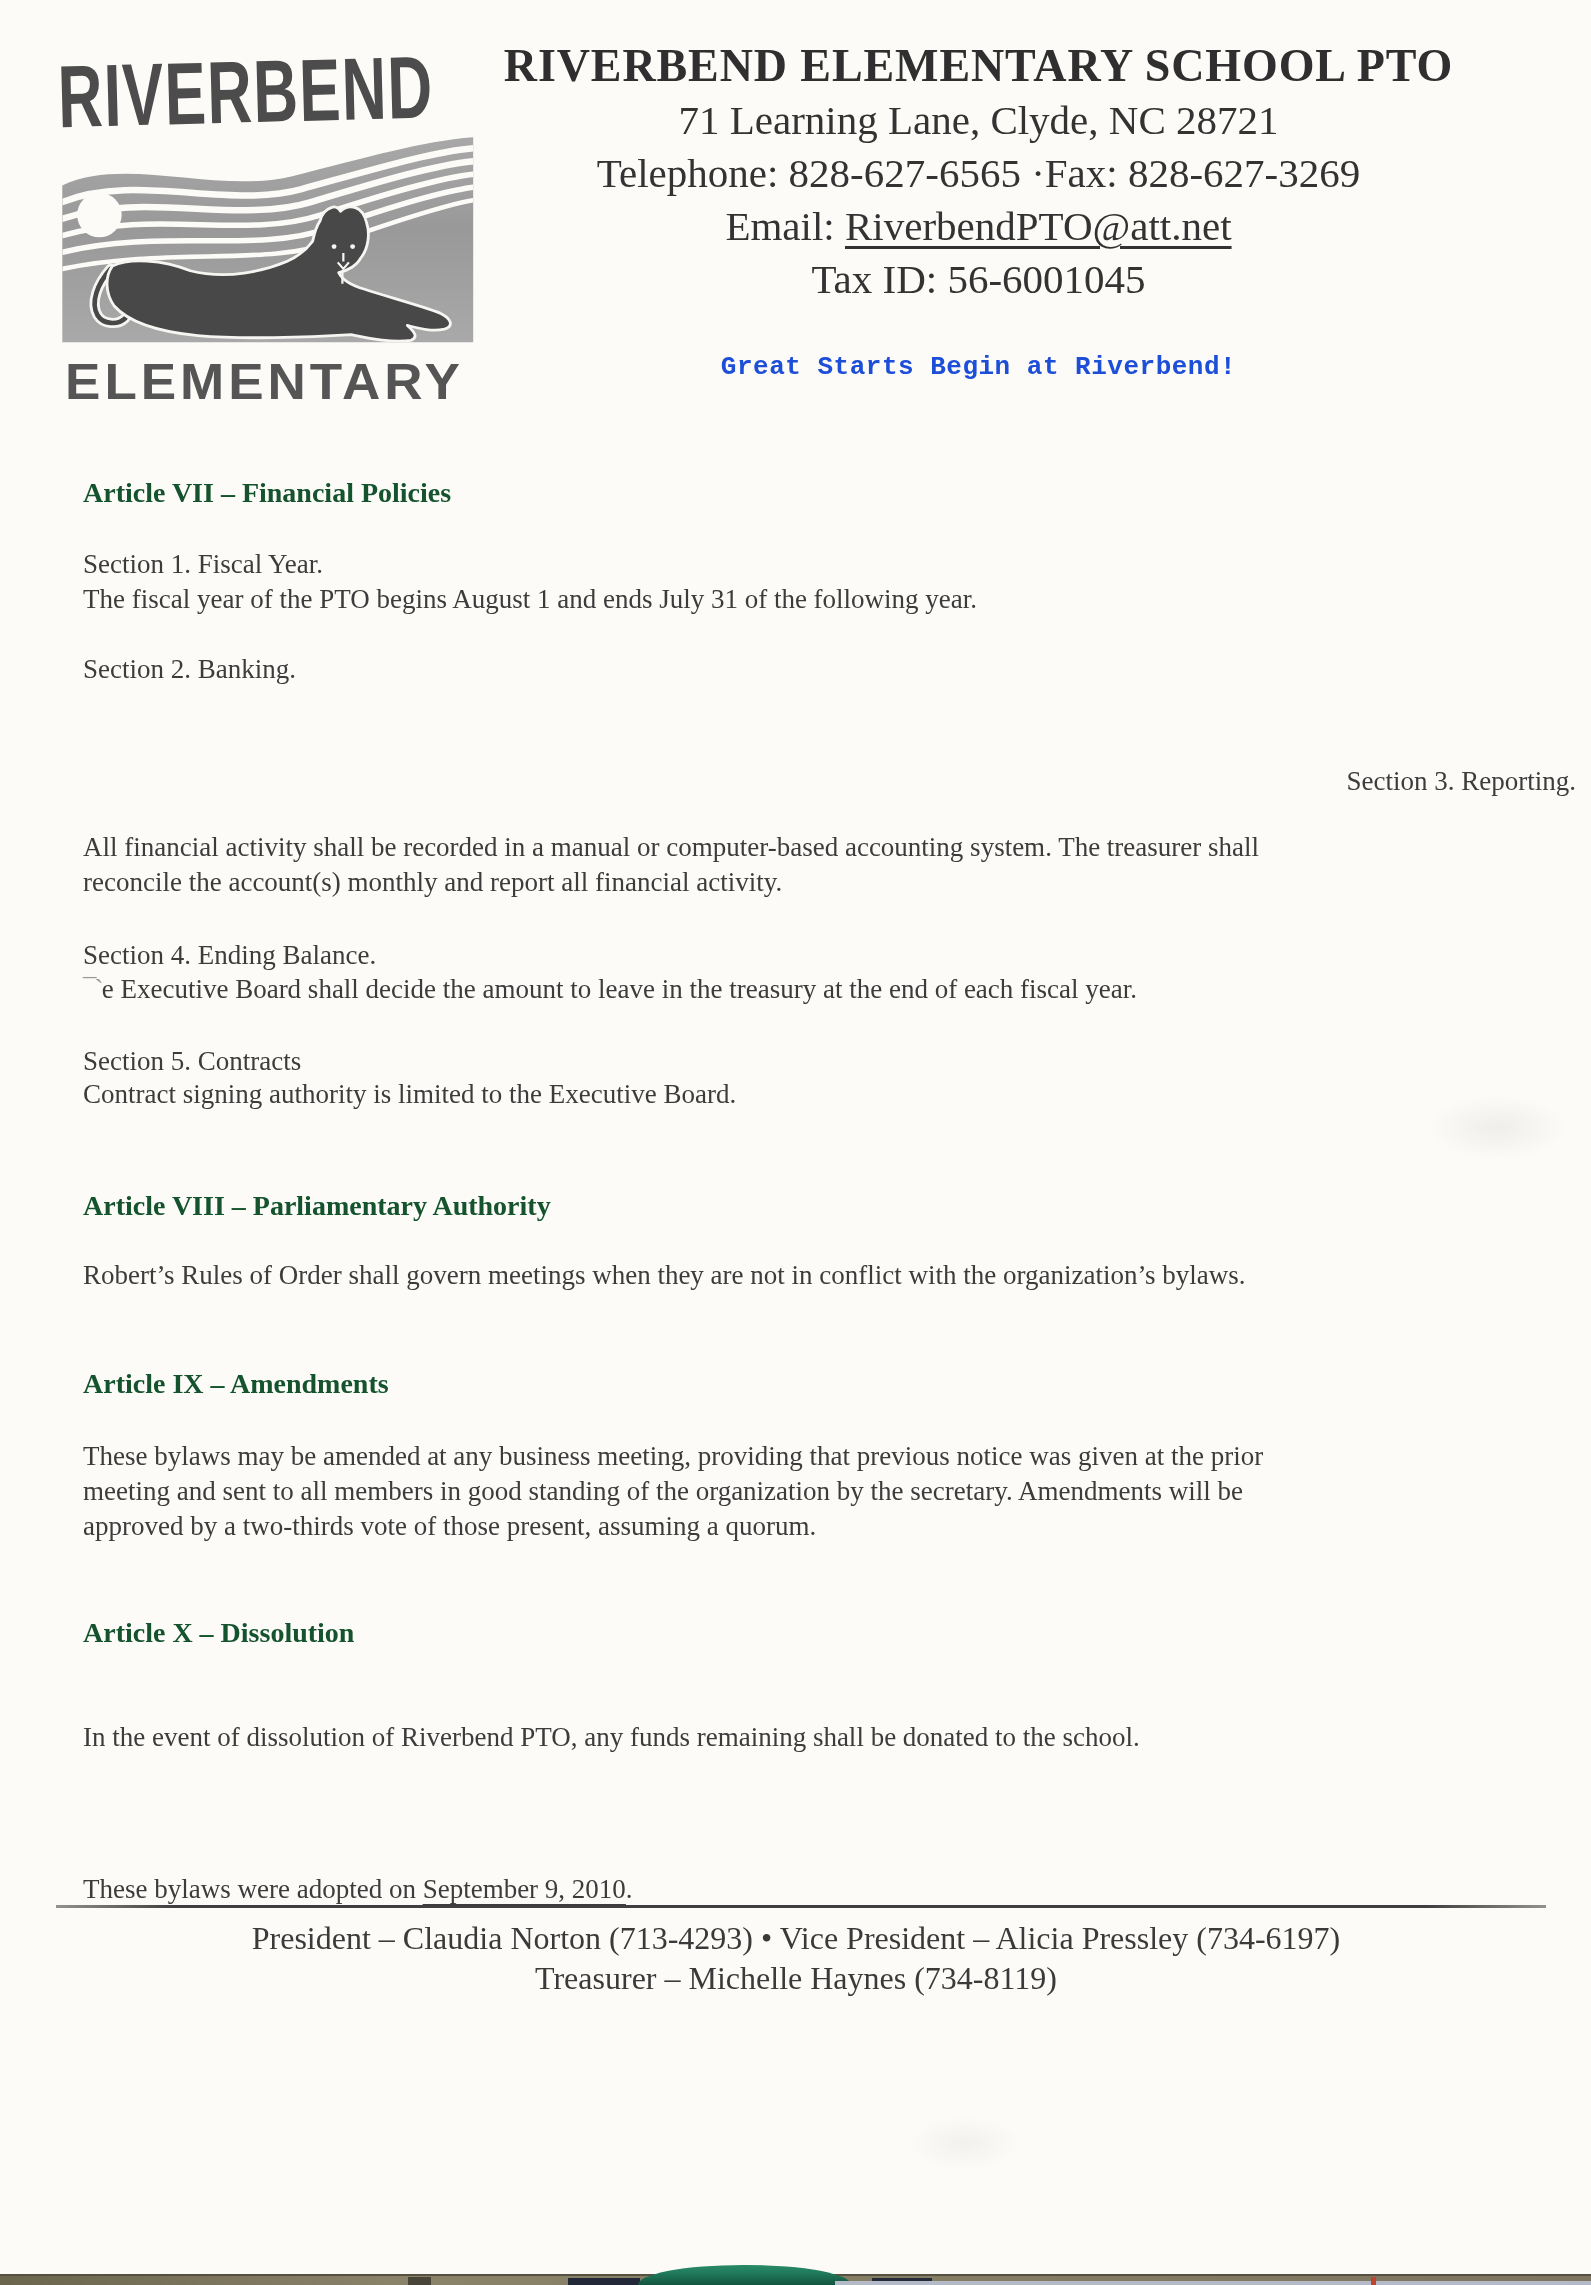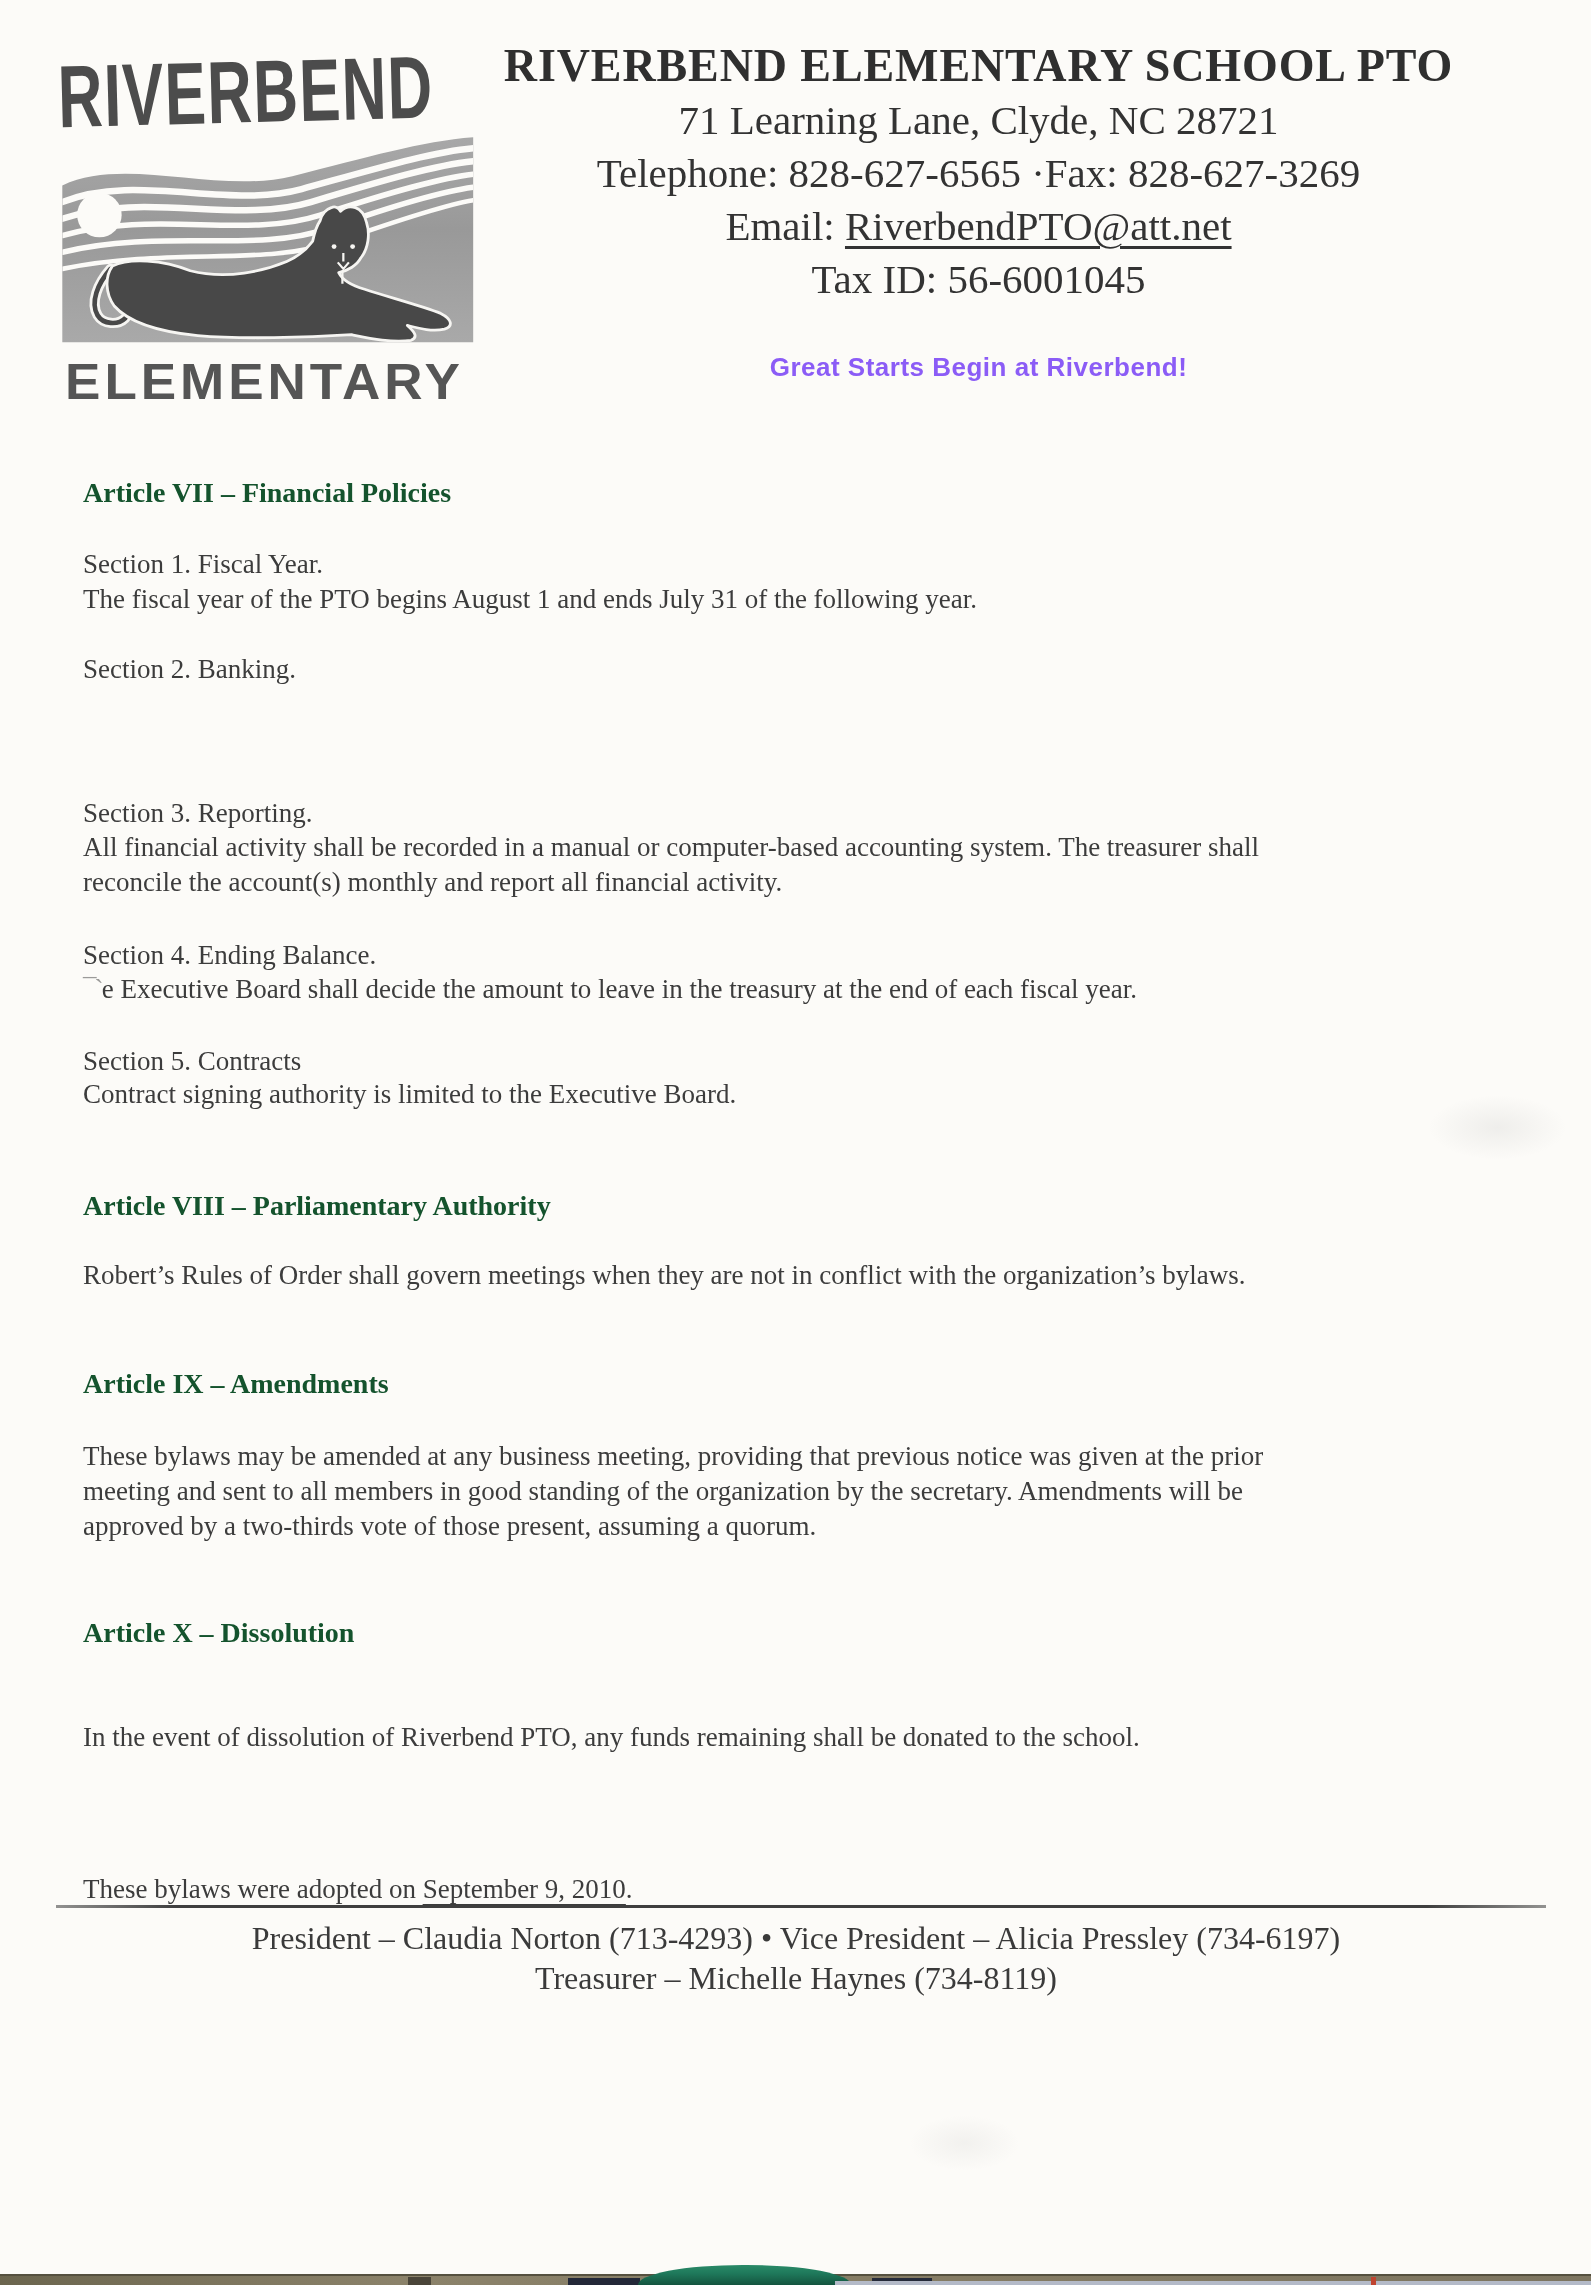--- a/index.html
+++ b/index.html
@@ -19,33 +19,33 @@
     font-size:46px;font-weight:bold;letter-spacing:0.9px;color:#2f2f2f;
   }
   .hdr-line{position:absolute;left:0;width:100%;font-size:41px;color:#333;}
   .hdr-addr{top:96px;}
   .hdr-phone{top:149px;}
   .hdr-email{top:202px;}
   .hdr-tax{top:255px;}
   .email-underline{text-decoration:underline;text-decoration-thickness:2.8px;text-underline-offset:5.6px;}
   .tagline{
     position:absolute;left:0;top:352px;width:100%;
-    font-family:Liberation Sans, sans-serif;
-    font-size:26px;font-weight:bold;color:#8b5cf6;letter-spacing:0.5px;
+    font-family:Liberation Mono, monospace;
+    font-size:26px;font-weight:bold;color:#1d4ed8;letter-spacing:0.5px;
   }
   
   .blk{position:absolute;left:83px;width:1493px;font-size:27px;line-height:35px;color:#3c3c3c;white-space:pre-line;}
   .art-title{font-weight:bold;color:#14532d;font-size:28px;}
   .sec-h{}
   .faded{opacity:.5;letter-spacing:-1.9px;}
   
   .a7-title{top:475px;}
   .s1-h{top:547px;} .s1-b{top:582px;}
   .s2-h{top:652px;} .s2-b{top:686px;}
-  .s3-h{top:796px;} .s3-b{top:830px;}
+  .s3-h{top:764px;text-align:right;} .s3-b{top:830px;}
   .s4-h{top:938px;} .s4-b{top:972px;}
   .s5-h{top:1044px;} .s5-b{top:1077px;}
   .a8-title{top:1188px;} .a8-b{top:1258px;}
   .a9-title{top:1366px;} .a9-b{top:1439px;}
   .a10-title{top:1615px;} .a10-b{top:1684px;margin-top:36px;}
   .adoption{top:1828px;margin-top:44px;}
   .date-underline{text-decoration:underline;text-decoration-thickness:2.3px;text-underline-offset:5.6px;}
   
   .rule{position:absolute;left:56px;top:1905px;width:1490px;height:2.8px;
     background:linear-gradient(90deg,rgba(60,60,60,.55),#3f3f3f 8%,#3f3f3f 92%,rgba(60,60,60,.55));}

